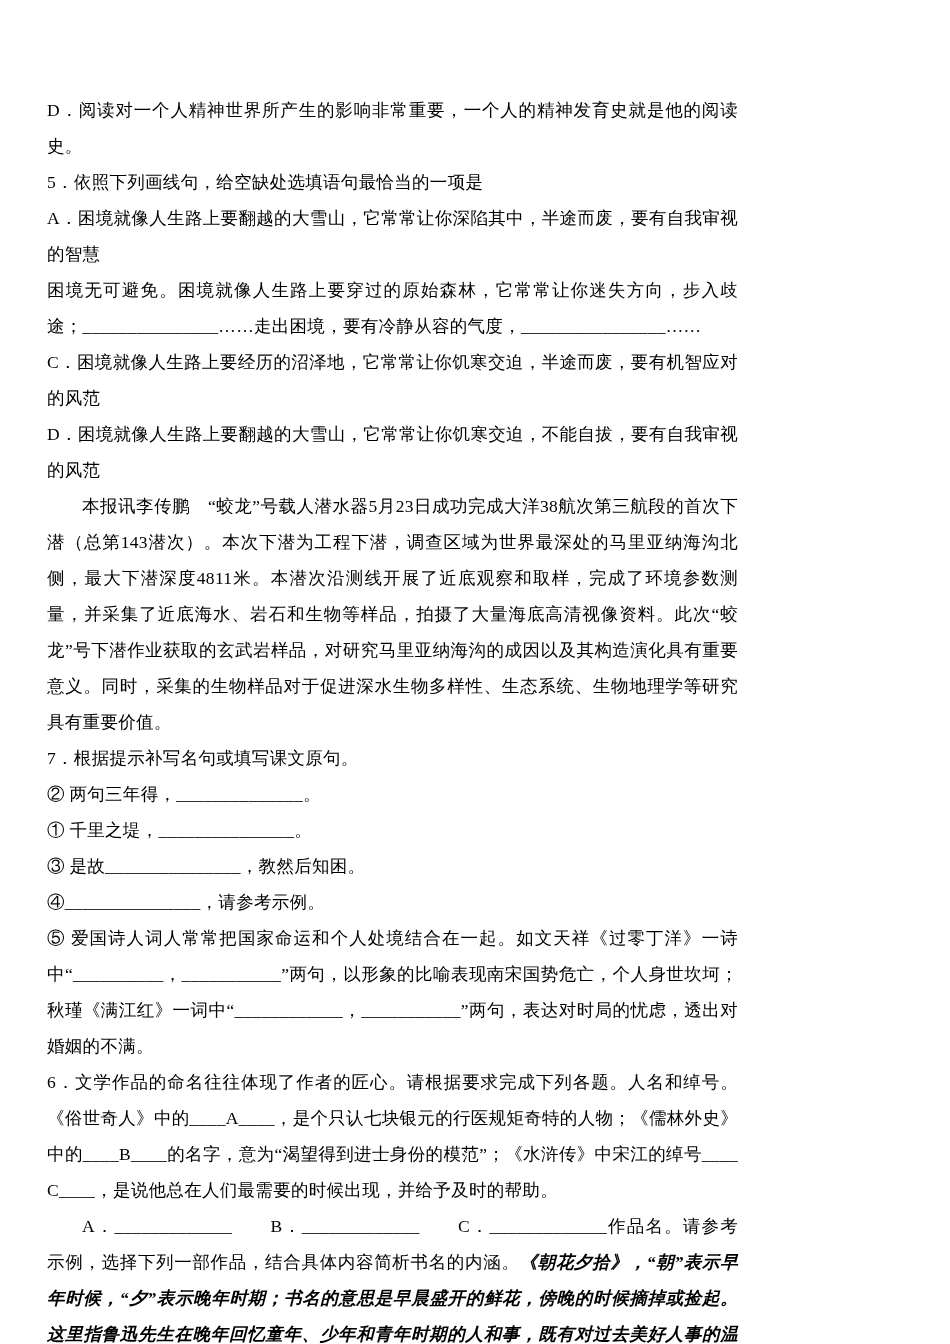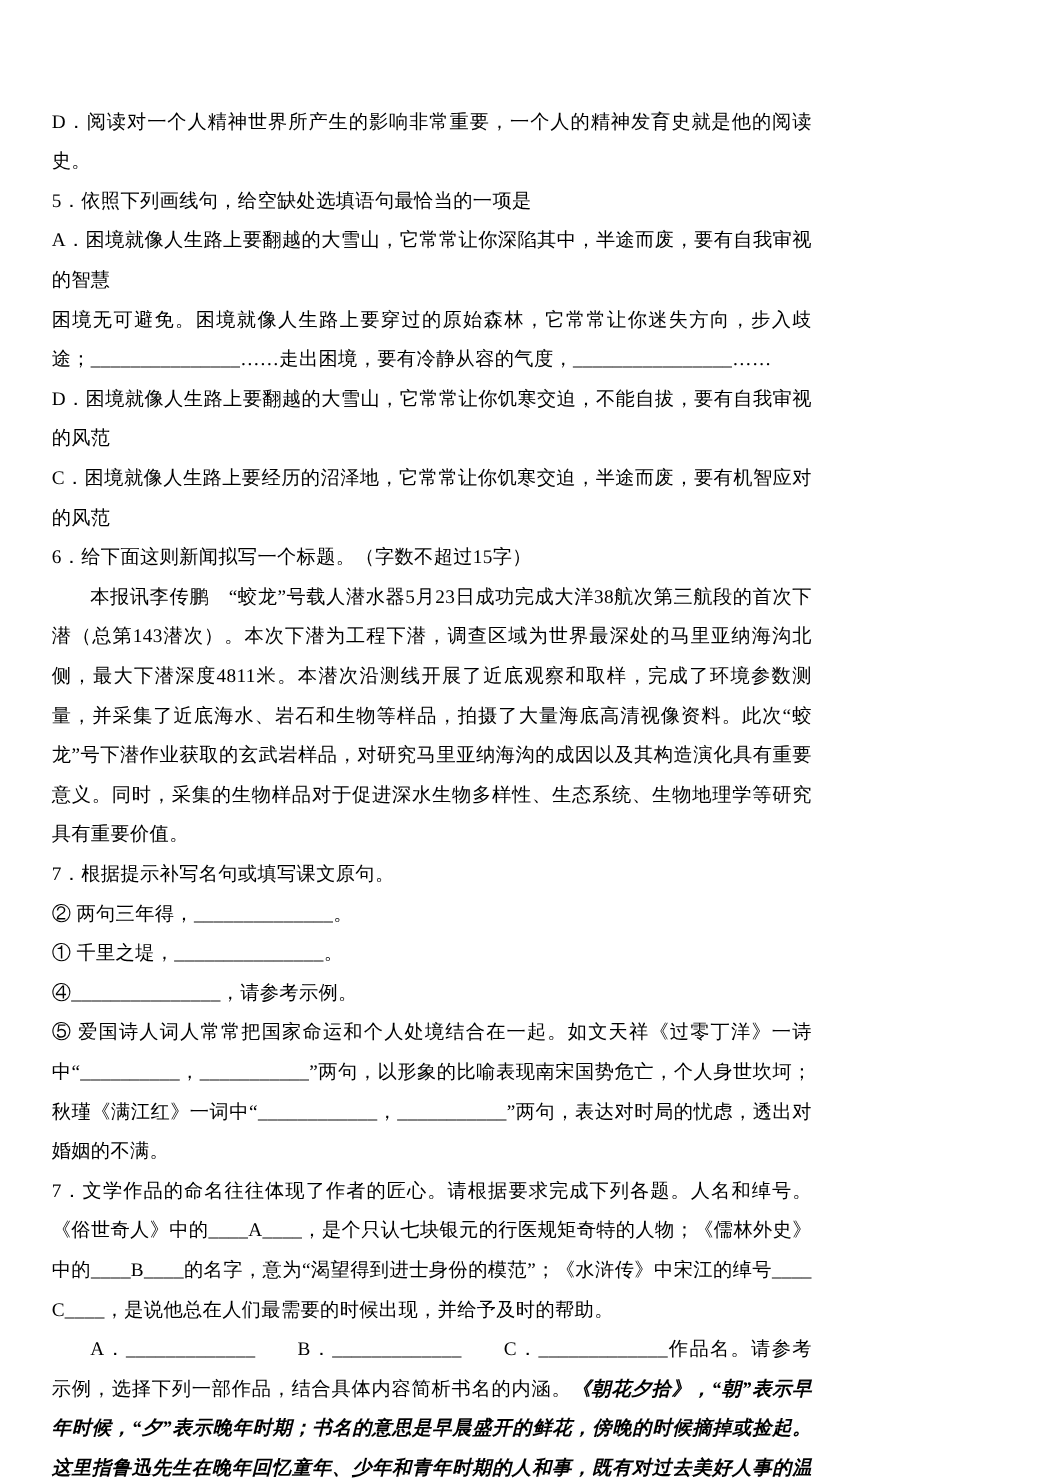--- a/index.html
+++ b/index.html
@@ -36,31 +36,31 @@
 </head>
 <body>
 
 <div class="page">
 
   <p class="line">D．阅读对一个人精神世界所产生的影响非常重要，一个人的精神发育史就是他的阅读史。</p>
 
   <p class="line">5．依照下列画线句，给空缺处选填语句最恰当的一项是</p>
   <p class="line">A．困境就像人生路上要翻越的大雪山，它常常让你深陷其中，半途而废，要有自我审视的智慧</p>
   <p class="line">困境无可避免。困境就像人生路上要穿过的原始森林，它常常让你迷失方向，步入歧途；_______________……走出困境，要有冷静从容的气度，________________……</p>
+  <p class="line">C．困境就像人生路上要经历的沼泽地，它常常让你饥寒交迫，半途而废，要有机智应对的风范</p>
   <p class="line">D．困境就像人生路上要翻越的大雪山，它常常让你饥寒交迫，不能自拔，要有自我审视的风范</p>
-  <p class="line">C．困境就像人生路上要经历的沼泽地，它常常让你饥寒交迫，半途而废，要有机智应对的风范</p>
 
-  <p class="line">6．给下面这则新闻拟写一个标题。（字数不超过15字）</p>
   <p class="line news indent2">本报讯李传鹏　“蛟龙”号载人潜水器5月23日成功完成大洋38航次第三航段的首次下潜（总第143潜次）。本次下潜为工程下潜，调查区域为世界最深处的马里亚纳海沟北侧，最大下潜深度4811米。本潜次沿测线开展了近底观察和取样，完成了环境参数测量，并采集了近底海水、岩石和生物等样品，拍摄了大量海底高清视像资料。此次“蛟龙”号下潜作业获取的玄武岩样品，对研究马里亚纳海沟的成因以及其构造演化具有重要意义。同时，采集的生物样品对于促进深水生物多样性、生态系统、生物地理学等研究具有重要价值。</p>
 
   <p class="line">7．根据提示补写名句或填写课文原句。</p>
   <p class="line">② 两句三年得，______________。</p>
   <p class="line">① 千里之堤，_______________。</p>
+  <p class="line">③ 是故_______________，教然后知困。</p>
   <p class="line">④_______________，请参考示例。</p>
   <p class="line">⑤ 爱国诗人词人常常把国家命运和个人处境结合在一起。如文天祥《过零丁洋》一诗中“__________，___________”两句，以形象的比喻表现南宋国势危亡，个人身世坎坷；秋瑾《满江红》一词中“____________，___________”两句，表达对时局的忧虑，透出对婚姻的不满。</p>
 
-  <p class="line">7．文学作品的命名往往体现了作者的匠心。请根据要求完成下列各题。人名和绰号。《俗世奇人》中的____A____，是个只认七块银元的行医规矩奇特的人物；《儒林外史》中的____B____的名字，意为“渴望得到进士身份的模范”；《水浒传》中宋江的绰号____C____，是说他总在人们最需要的时候出现，并给予及时的帮助。</p>
+  <p class="line">6．文学作品的命名往往体现了作者的匠心。请根据要求完成下列各题。人名和绰号。《俗世奇人》中的____A____，是个只认七块银元的行医规矩奇特的人物；《儒林外史》中的____B____的名字，意为“渴望得到进士身份的模范”；《水浒传》中宋江的绰号____C____，是说他总在人们最需要的时候出现，并给予及时的帮助。</p>
   <p class="line indent2">
     <span>A．_____________　　B．_____________　　C．_____________作品名。请参考示例，选择下列一部作品，结合具体内容简析书名的内涵。</span><span class="kai">《朝花夕拾》，“朝”表示早年时候，“夕”表示晚年时期；书名的意思是早晨盛开的鲜花，傍晚的时候摘掉或捡起。这里指鲁迅先生在晚年回忆童年、少年和青年时期的人和事，既有对过去美好人事的温馨回忆，也有对现实的理性批判。</span>
   </p>
   <p class="line">A．《完成了环境参数测量》　　　B．《红星照耀中国》</p>
 
 </div>
 
 </body></html>

